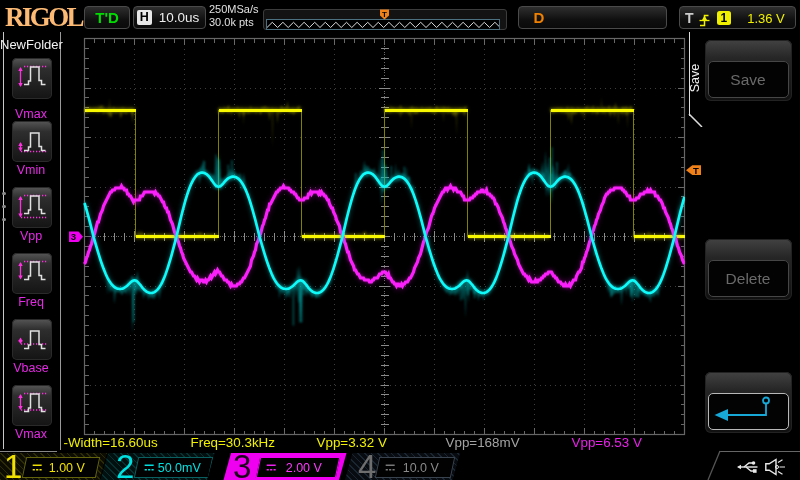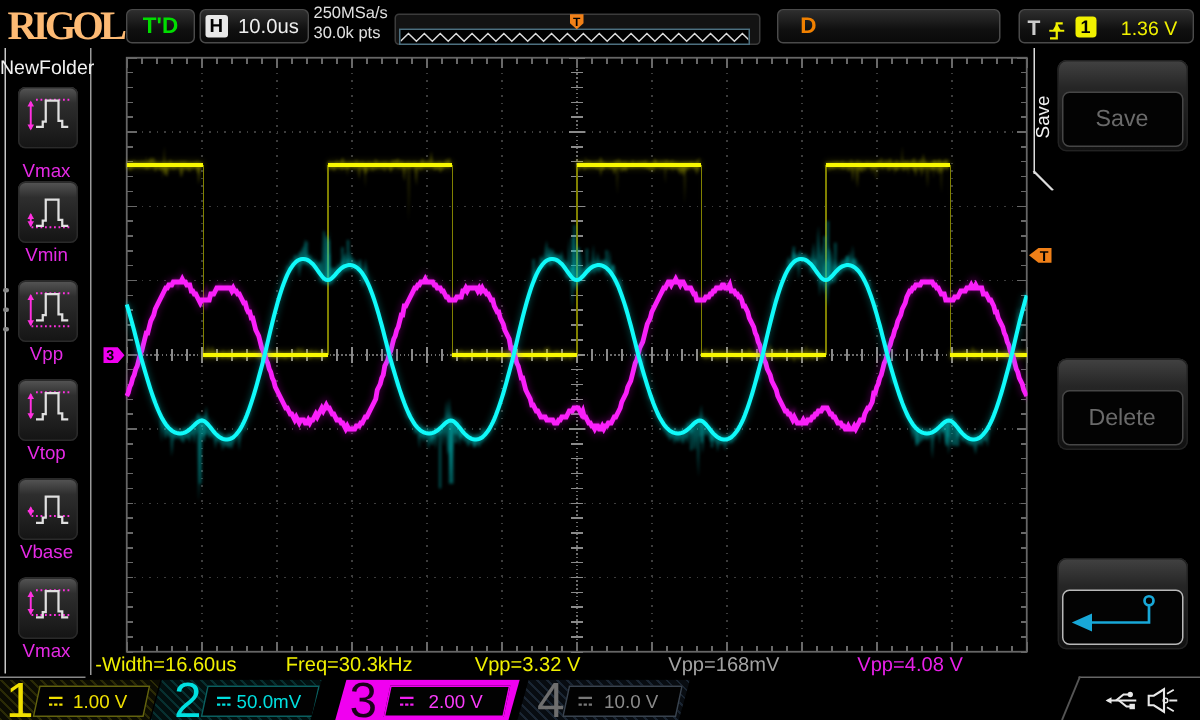--- a/index.html
+++ b/index.html
@@ -176,21 +176,21 @@
 <div class="llab" style="top:229.2px">Vpp</div>
 <div class="lbtn" style="top:253.4px">
       <svg width="40" height="41" viewBox="0 0 40 41">
         <line x1="12" y1="8.5" x2="35" y2="8.5" stroke="#ff30e0" stroke-width="1.4" stroke-dasharray="1.2 1.8"></line>
         <path d="M12 26.5h4.5v-3.5h2v-14h8.5v13.5h2.5v4h4" stroke="#e0e0e0" stroke-width="1.5" fill="none"></path>
         <line x1="8.5" y1="10" x2="8.5" y2="25.5" stroke="#ff30e0" stroke-width="1.3"></line>
         <path d="M8.5 9l-2.2 4h4.4Z" fill="#ff30e0"></path>
         <path d="M8.5 26.5l-2.2 -4h4.4Z" fill="#ff30e0"></path>
       </svg>
     </div>
-<div class="llab" style="top:295.4px">Vtop</div>
+<div class="llab" style="top:295.4px">Freq</div>
 <div class="lbtn" style="top:318.8px">
       <svg width="40" height="41" viewBox="0 0 40 41">
         <line x1="9" y1="25" x2="35" y2="25" stroke="#ff30e0" stroke-width="1.4" stroke-dasharray="1.2 1.8"></line>
         <path d="M12 29.5h4.5v-3.5h2v-14h8.5v13.5h2.5v4h4" stroke="#e0e0e0" stroke-width="1.5" fill="none"></path>
         <line x1="8.5" y1="19.5" x2="8.5" y2="24" stroke="#ff30e0" stroke-width="1.3"></line>
         <path d="M8.5 18.5l-2.2 4h4.4Z" fill="#ff30e0"></path>
         <path d="M8.5 25l-2.2 -4h4.4Z" fill="#ff30e0"></path>
       </svg>
     </div>
 <div class="llab" style="top:360.8px">Vbase</div>
@@ -232,21 +232,21 @@
 <div class="abs" style="left:719px;top:450.5px;width:81px;height:1.5px;background:#666"></div>
 <svg class="abs" style="left:705px;top:450px" width="16" height="30" viewBox="0 0 16 30">
       <line x1="15" y1="1" x2="3" y2="30" stroke="#555" stroke-width="1.3"></line>
     </svg>
 <div class="abs" style="left:0px;top:450.5px;width:57px;height:1.5px;background:#888"></div>
 
 <div class="meas" style="left:63.5px;color:#f0f000">-Width=16.60us</div>
 <div class="meas" style="left:190.5px;color:#f0f000">Freq=30.3kHz</div>
 <div class="meas" style="left:316.5px;color:#f0f000">Vpp=3.32 V</div>
 <div class="meas" style="left:445.5px;color:#a3a3a3">Vpp=168mV</div>
-<div class="meas" style="left:571.5px;color:#e820e8">Vpp=4.08 V</div>
+<div class="meas" style="left:571.5px;color:#e820e8">Vpp=6.53 V</div>
 
 <div class="cell" style="left:0;width:107px;clip-path:polygon(0 0,107px 0,99.5px 27px,0 27px);background:repeating-linear-gradient(45deg,#2b2b06 0 1.2px,#0c0c02 1.2px 4.7px)">
 <div class="chnum" style="left:4px;color:#f0e000">1</div>
 <div class="cpill" style="left:24px;width:74px;border:1px solid #63630e">
 <svg class="abs" style="left:7px;top:5.5px;transform:skewX(12deg)" width="11" height="10" viewBox="0 0 11 10">
           <path d="M1 1.2h9" stroke="#f0e000" stroke-width="1.5" fill="none"></path>
           <path d="M1 5.7h2.2m1.2 0h2.2m1.2 0h2.2" stroke="#f0e000" stroke-width="1.5" fill="none"></path>
         </svg>
 <div class="cval" style="color:#f0e000;padding-left:12px">1.00 V</div>
       </div>

